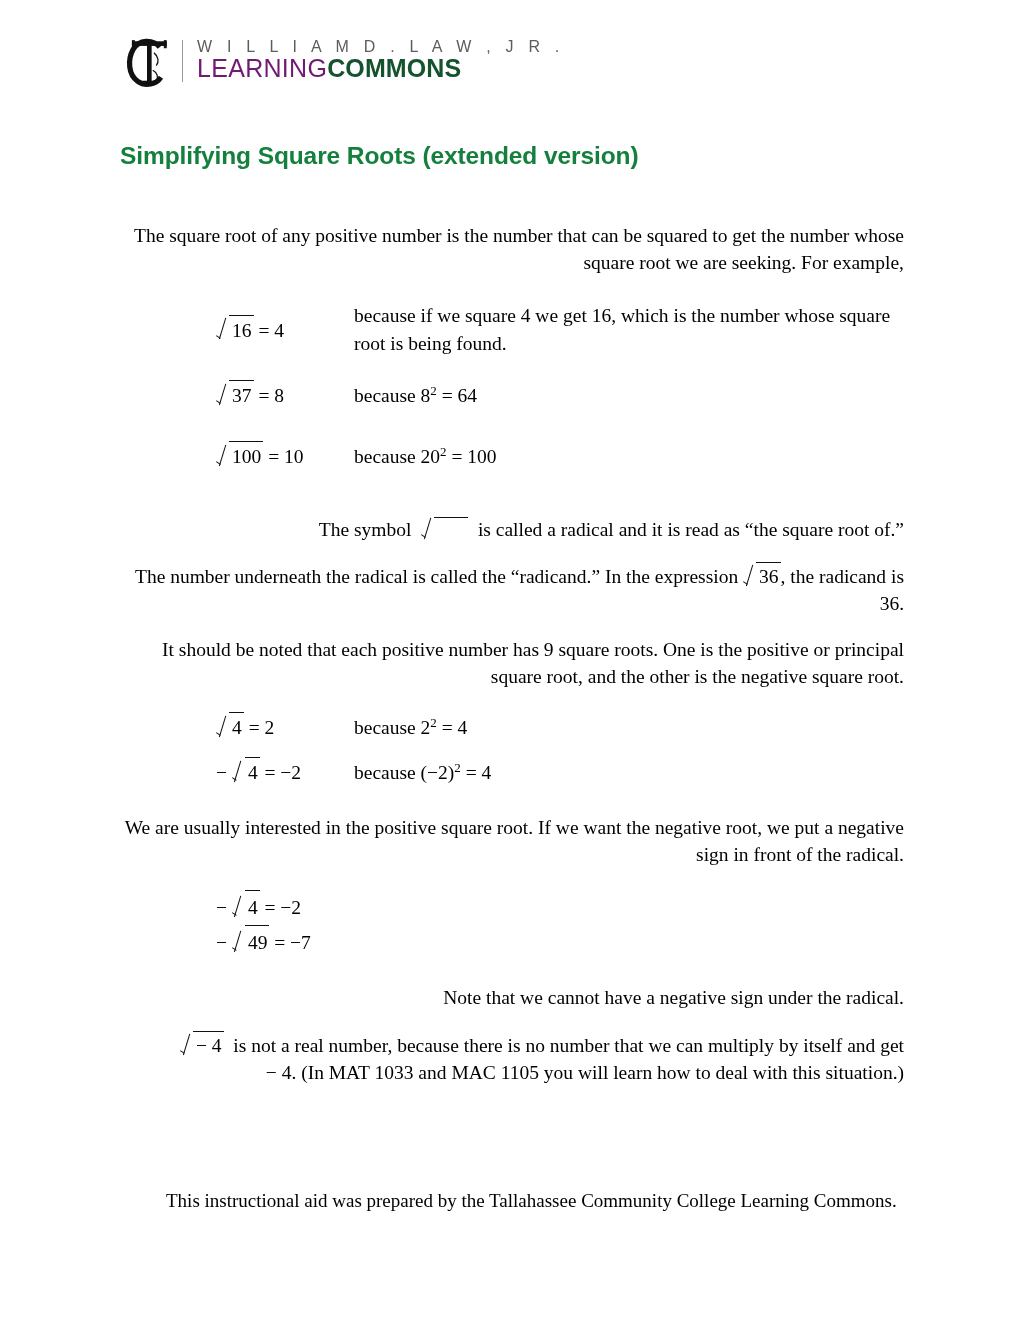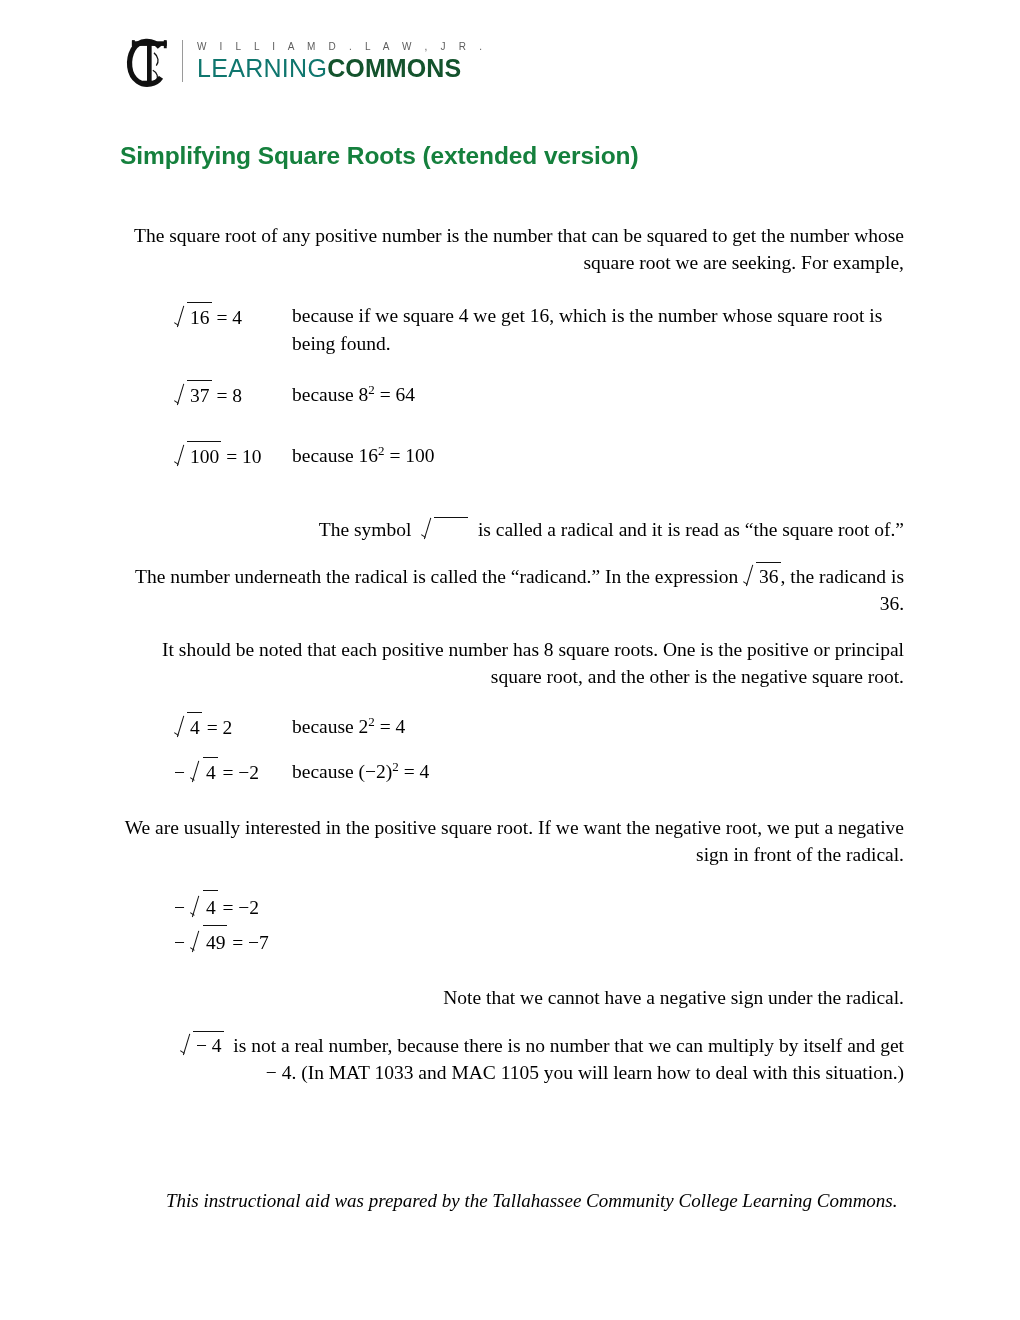--- a/index.html
+++ b/index.html
@@ -45,37 +45,37 @@
     margin: 0 14px 0 6px;
     flex: 0 0 1px;
   }
   .logo-text {
     display: flex;
     flex-direction: column;
     justify-content: center;
   }
   .logo-line1 {
     font-family: "Liberation Sans", "DejaVu Sans", sans-serif;
-    font-size: 10px;
+    font-size: 16px;
     letter-spacing: 5.2px;
     color: #5d5d5d;
     line-height: 13px;
     white-space: nowrap;
     font-weight: 400;
   }
   .logo-line2 {
     font-family: "Liberation Sans", "DejaVu Sans", sans-serif;
     font-size: 25px;
     line-height: 27px;
     white-space: nowrap;
     margin-top: 2px;
   }
   .logo-learning {
     font-weight: 400;
-    color: #0f766e;
+    color: #701a75;
     letter-spacing: 0.3px;
   }
   .logo-commons {
     font-weight: 700;
     color: #14532d;
     letter-spacing: 0.1px;
   }
 
   
   .doc-title {
@@ -106,24 +106,25 @@
   }
 
   .gap-intro      { height: 26px; }
   .gap-sym        { height: 30px; }
   .gap-para       { height: 19px; }
   .gap-eqblock    { height: 22px; }
 
   
   .eq-row {
     display: flex;
-    align-items: flex-start;
+    align-items: center;
     font-size: 19.5px;
     line-height: 30px;
-    margin-left: 54px;
+    margin-left: 96px;
+    gap: 20px;
   }
   .eq-lhs {
     width: 118px;
     flex: 0 0 118px;
     white-space: nowrap;
   }
   .eq-rhs {
     flex: 1 1 auto;
   }
   .eq-rhs-wrap {
@@ -203,21 +204,20 @@
     display: inline-block;
     transform: translateY(0px);
   }
 
   
   .footer-note {
     position: absolute;
     left: 166px;
     top: 1188px;
     width: 760px;
-    font-style: italic;
     font-size: 19px;
     line-height: 26px;
     color: #000000;
   }
 </style>
 </head>
 <body>
 
 <div class="page">
 
@@ -260,34 +260,34 @@
 
     <div class="eq-row">
       <span class="eq-lhs"><span class="rad"><span class="tick"></span><span class="randx">37</span></span> <span>= 8</span></span>
       <span class="eq-rhs"><span>because 8</span><span class="sup">2</span> <span>= 64</span></span>
     </div>
 
     <div class="gap-sym"></div>
 
     <div class="eq-row">
       <span class="eq-lhs"><span class="rad"><span class="tick"></span><span class="randx">100</span></span> <span>= 10</span></span>
-      <span class="eq-rhs"><span>because 16</span><span class="sup">2</span> <span>= 100</span></span>
+      <span class="eq-rhs"><span>because 20</span><span class="sup">2</span> <span>= 100</span></span>
     </div>
 
     <div style="height:44px"></div>
 
     <p class="body-text"><span>The symbol</span>&nbsp;&nbsp;<span class="rad empty rad-inline"><span class="tick"></span><span class="randx"></span></span>&nbsp;&nbsp;<span>is called a radical and it is read as “the square root of.”</span></p>
 
     <div class="gap-para"></div>
 
     <p class="body-text"><span>The number underneath the radical is called the “radicand.”  In the expression</span> <span class="rad rad-inline"><span class="tick"></span><span class="randx">36</span></span><span>, the radicand is 36.</span></p>
 
     <div class="gap-para"></div>
 
-    <p class="body-text"><span>It should be noted that each positive number has 8 square roots.  One is the positive or </span><span class="ital">principal</span><span> square root, and the other is the </span><span class="ital">negative</span><span> square root.</span></p>
+    <p class="body-text"><span>It should be noted that each positive number has 9 square roots.  One is the positive or </span><span class="ital">principal</span><span> square root, and the other is the </span><span class="ital">negative</span><span> square root.</span></p>
 
     <div class="gap-eqblock"></div>
 
     <div class="eq-row">
       <span class="eq-lhs"><span class="rad"><span class="tick"></span><span class="randx">4</span></span> <span>= 2</span></span>
       <span class="eq-rhs"><span>because 2</span><span class="sup">2</span> <span>= 4</span></span>
     </div>
 
     <div style="height:14px"></div>
 

